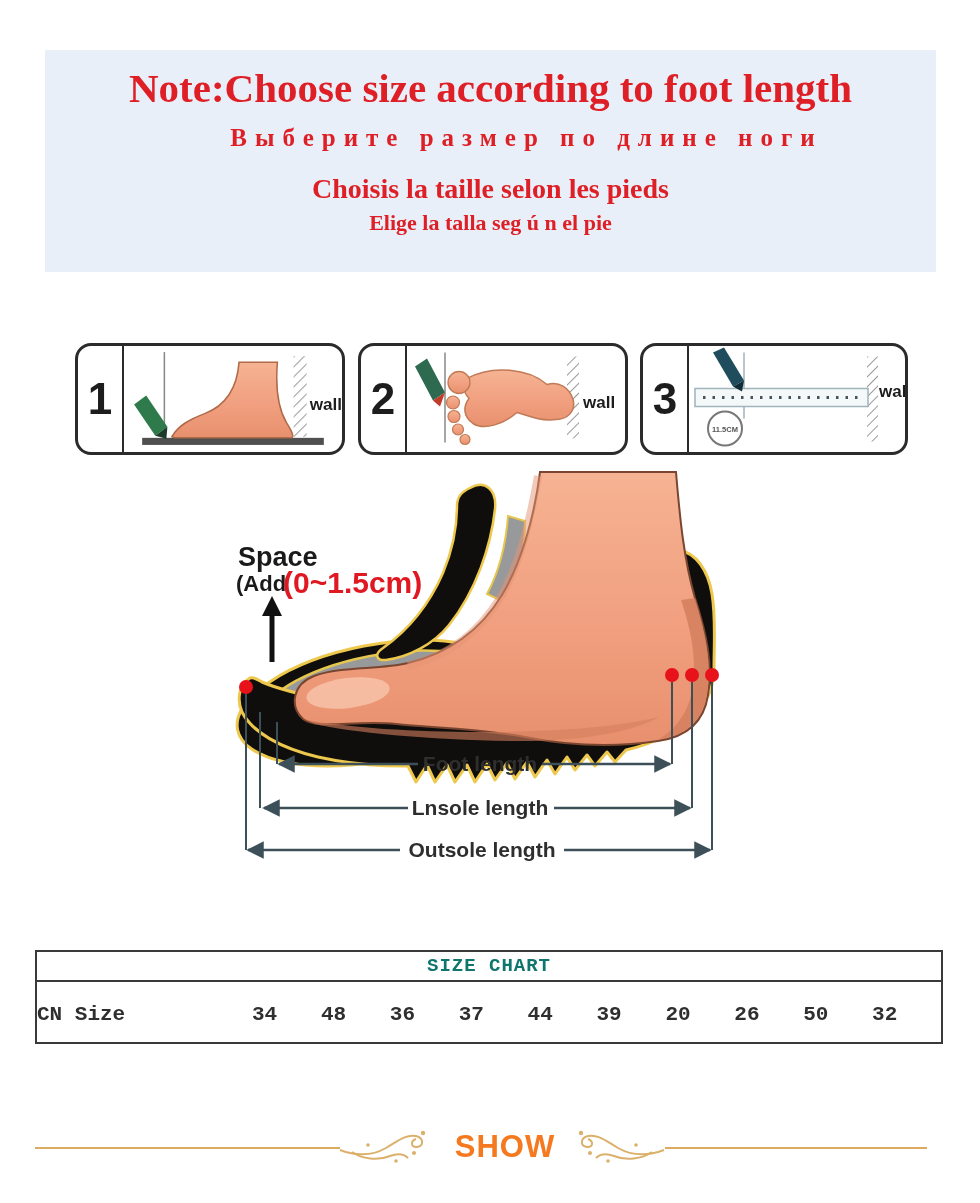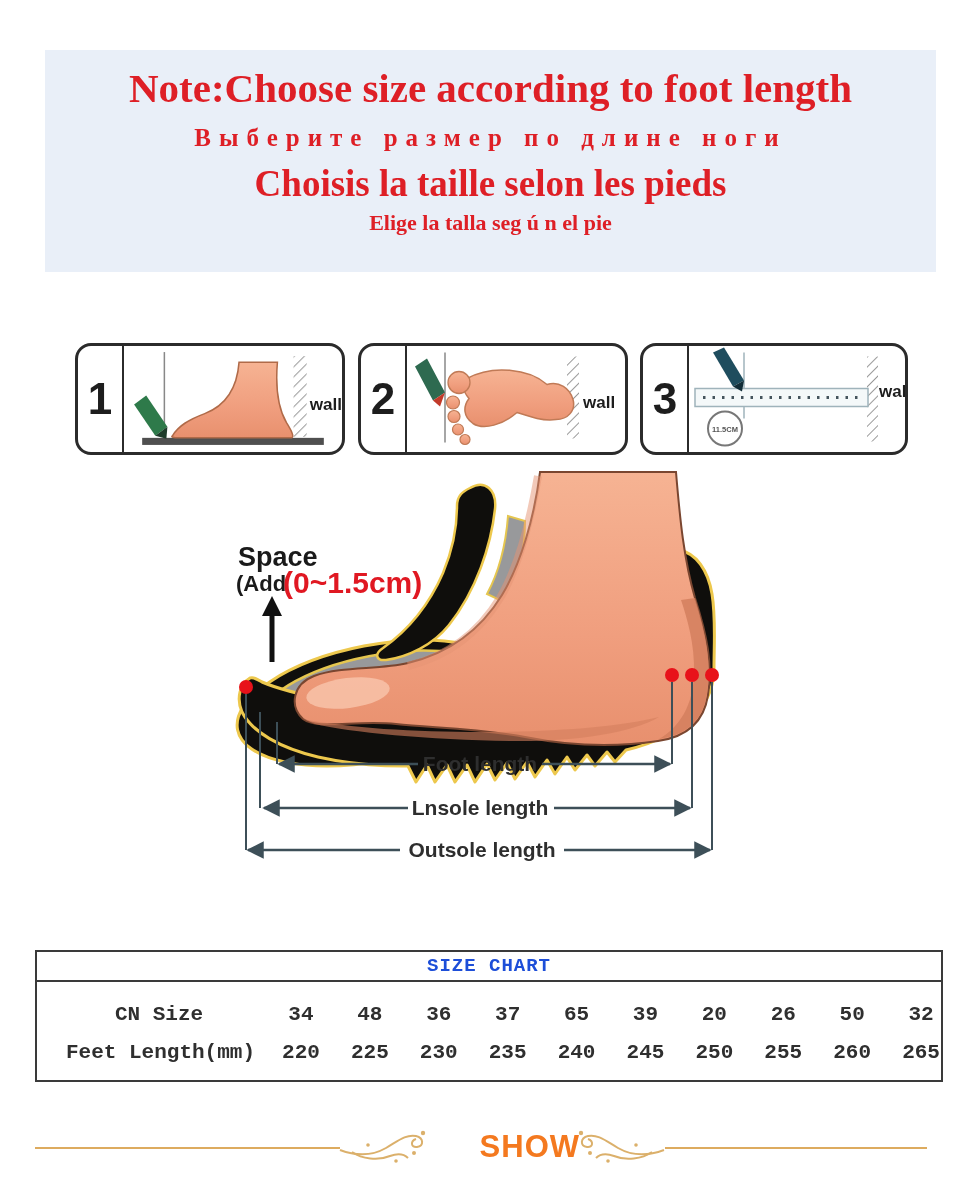--- a/index.html
+++ b/index.html
@@ -3,46 +3,46 @@
 <meta charset="utf-8">
 <style>
   html,body{margin:0;padding:0;background:#fff;}
   #canvas{position:relative;width:980px;height:1203px;background:#ffffff;overflow:hidden;
           font-family:"Liberation Sans",sans-serif;}
   
   .banner{position:absolute;left:45px;top:50px;width:891px;height:222px;background:#e9eff8;}
   .banner div{position:absolute;width:100%;text-align:center;color:#de1f26;
               font-family:"Liberation Serif",serif;font-weight:bold;white-space:nowrap;}
   .b1{top:14px;font-size:41px;}
-  .b2{top:74px;font-size:25px;letter-spacing:8px;}
-  .b3{top:112px;font-size:37px;}
+  .b2{top:74px;font-size:25px;letter-spacing:8px;margin-left:36px;}
+  .b3{top:123px;font-size:28px;}
   .b4{top:160px;font-size:22px;}
   
   .step-box{position:absolute;top:343px;height:112px;border:3.5px solid #2b2b2b;border-radius:16px;
             background:#fff;display:flex;box-sizing:border-box;}
   .step-num{width:44px;border-right:2px solid #2b2b2b;display:flex;align-items:center;justify-content:center;
             font-size:44px;font-weight:bold;color:#1d1d1d;}
   .step-art{flex:1;overflow:hidden;}
   .step-art svg{display:block;width:100%;height:100%;}
   
   .diagram{position:absolute;left:150px;top:460px;width:660px;height:480px;}
   
   .size-table{position:absolute;left:35px;top:950px;width:908px;border:2.5px solid #3a3a3a;
               box-sizing:border-box;font-family:"Liberation Mono",monospace;color:#2f2f2f;background:#fff;}
   .st-header{height:28px;line-height:28px;border-bottom:2.5px solid #3a3a3a;text-align:center;
-             font-size:19px;font-weight:bold;letter-spacing:1px;color:#1d4ed8;}
+             font-size:19px;font-weight:bold;letter-spacing:1px;color:#0f766e;}
   .st-body{padding:14px 0 8px 0;}
   .st-row{display:grid;grid-template-columns:215px repeat(10,1fr);height:38px;line-height:38px;}
-  .st-cell{text-align:center;font-size:21px;font-weight:bold;white-space:nowrap;padding-left:29px;}
+  .st-cell{font-size:21px;font-weight:bold;white-space:nowrap;}
   .st-label{font-size:21px;}
   
   .gold-line{position:absolute;height:2px;background:#ddab5f;top:1147px;}
   .flourish{position:absolute;top:1126px;width:94px;height:44px;}
   .flourish.flip{transform:scaleX(-1);}
-  .show-label{position:absolute;left:430px;width:150px;top:1129px;text-align:right;
+  .show-label{position:absolute;left:430px;width:150px;top:1129px;text-align:center;
               font-size:31px;font-weight:bold;color:#f4791f;letter-spacing:1px;}
   text{font-family:"Liberation Sans",sans-serif;}
 </style>
 </head>
 <body>
 
 <div id="canvas">
 
   <svg width="0" height="0" style="position:absolute">
     <defs>
@@ -192,40 +192,27 @@
 
   <div class="size-table">
     <div class="st-header">SIZE CHART</div>
     <div class="st-body">
       <div class="st-row">
         <div class="st-cell st-label">CN Size</div>
         <div class="st-cell">34</div>
         <div class="st-cell">48</div>
         <div class="st-cell">36</div>
         <div class="st-cell">37</div>
-        <div class="st-cell">65</div>
+        <div class="st-cell">44</div>
         <div class="st-cell">39</div>
         <div class="st-cell">20</div>
         <div class="st-cell">26</div>
         <div class="st-cell">50</div>
         <div class="st-cell">32</div>
       </div>
-      <div class="st-row">
-        <div class="st-cell st-label">Feet Length(mm)</div>
-        <div class="st-cell">220</div>
-        <div class="st-cell">225</div>
-        <div class="st-cell">230</div>
-        <div class="st-cell">235</div>
-        <div class="st-cell">240</div>
-        <div class="st-cell">245</div>
-        <div class="st-cell">250</div>
-        <div class="st-cell">255</div>
-        <div class="st-cell">260</div>
-        <div class="st-cell">265</div>
-      </div>
     </div>
   </div>
 
   <div class="gold-line" style="left:35px;width:305px;"></div>
   <div class="gold-line" style="left:665px;width:262px;"></div>
   <svg class="flourish" style="left:338px;" viewBox="0 0 94 44">
     <g fill="none" stroke="#d8a85c" stroke-width="2" opacity="0.9">
       <path d="M2 24 C 18 30, 34 30, 48 22 C 60 15, 68 8, 78 10 C 86 12, 86 20, 79 21 C 73 22, 72 15, 78 13"></path>
       <path d="M14 26 C 24 33, 40 35, 52 30 C 60 27, 66 28, 70 32"></path>
     </g>

